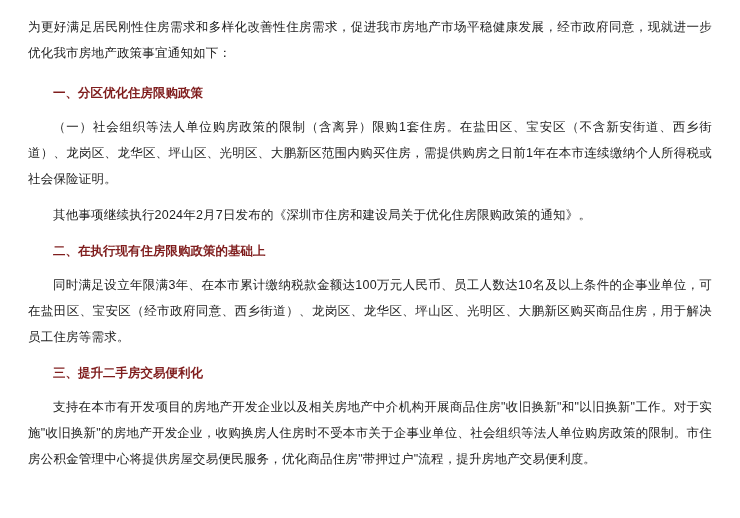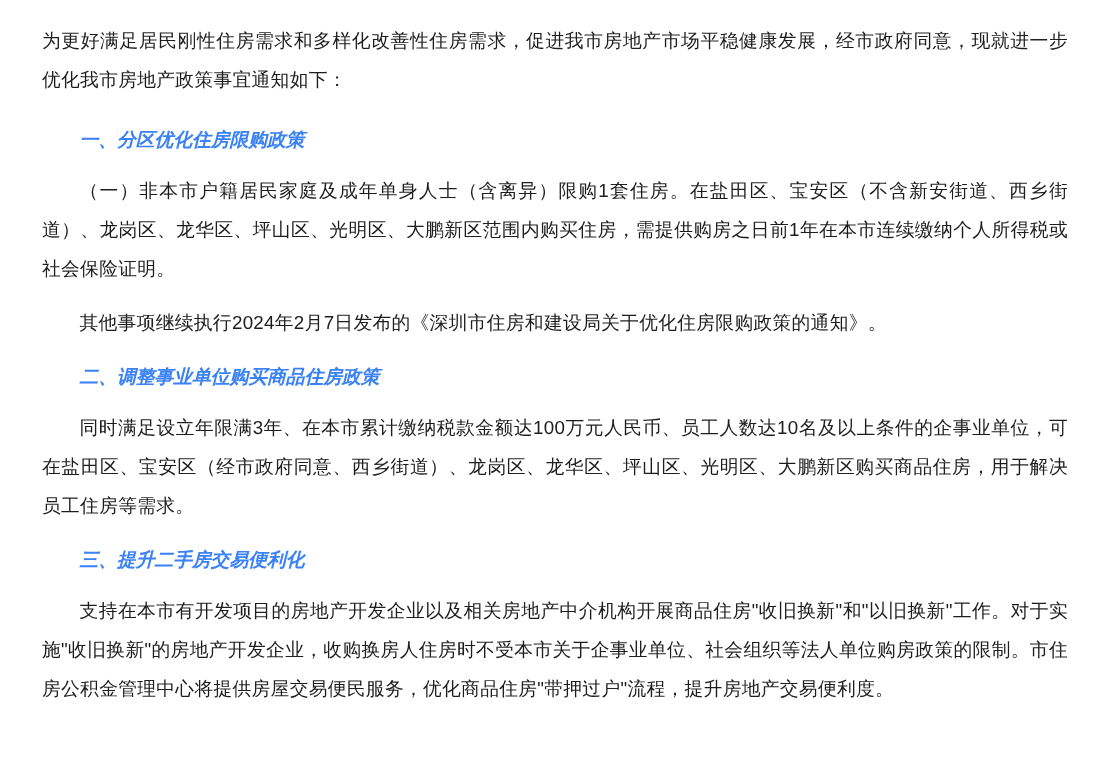--- a/index.html
+++ b/index.html
@@ -32,40 +32,39 @@
     color: #1d1d1d;
   }
   .para.indent {
     text-indent: 25px;
   }
   .section-title {
     font-size: 12.5px;
     line-height: 26px;
     margin: 0 0 8px 0;
     text-indent: 25px;
-    color: #3b82f6;
-    font-style: italic;
+    color: #7f1d1d;
   }
   .lead {
     text-indent: 0;
   }
   .spacer-sm { height: 4px; }
 </style>
 </head>
 <body>
 
 <div class="page">
 
   <p class="para lead">为更好满足居民刚性住房需求和多样化改善性住房需求，促进我市房地产市场平稳健康发展，经市政府同意，现就进一步优化我市房地产政策事宜通知如下：</p>
 
   <div class="spacer-sm"></div>
 
   <h2 class="section-title">一、分区优化住房限购政策</h2>
-  <p class="para indent">（一）非本市户籍居民家庭及成年单身人士（含离异）限购1套住房。在盐田区、宝安区（不含新安街道、西乡街道）、龙岗区、龙华区、坪山区、光明区、大鹏新区范围内购买住房，需提供购房之日前1年在本市连续缴纳个人所得税或社会保险证明。</p>
+  <p class="para indent">（一）社会组织等法人单位购房政策的限制（含离异）限购1套住房。在盐田区、宝安区（不含新安街道、西乡街道）、龙岗区、龙华区、坪山区、光明区、大鹏新区范围内购买住房，需提供购房之日前1年在本市连续缴纳个人所得税或社会保险证明。</p>
   <p class="para indent">其他事项继续执行2024年2月7日发布的《深圳市住房和建设局关于优化住房限购政策的通知》。</p>
 
-  <h2 class="section-title">二、调整事业单位购买商品住房政策</h2>
+  <h2 class="section-title">二、在执行现有住房限购政策的基础上</h2>
   <p class="para indent">同时满足设立年限满3年、在本市累计缴纳税款金额达100万元人民币、员工人数达10名及以上条件的企事业单位，可在盐田区、宝安区（经市政府同意、西乡街道）、龙岗区、龙华区、坪山区、光明区、大鹏新区购买商品住房，用于解决员工住房等需求。</p>
 
   <h2 class="section-title">三、提升二手房交易便利化</h2>
   <p class="para indent">支持在本市有开发项目的房地产开发企业以及相关房地产中介机构开展商品住房"收旧换新"和"以旧换新"工作。对于实施"收旧换新"的房地产开发企业，收购换房人住房时不受本市关于企事业单位、社会组织等法人单位购房政策的限制。市住房公积金管理中心将提供房屋交易便民服务，优化商品住房"带押过户"流程，提升房地产交易便利度。</p>
 
 </div>
 
 </body></html>

